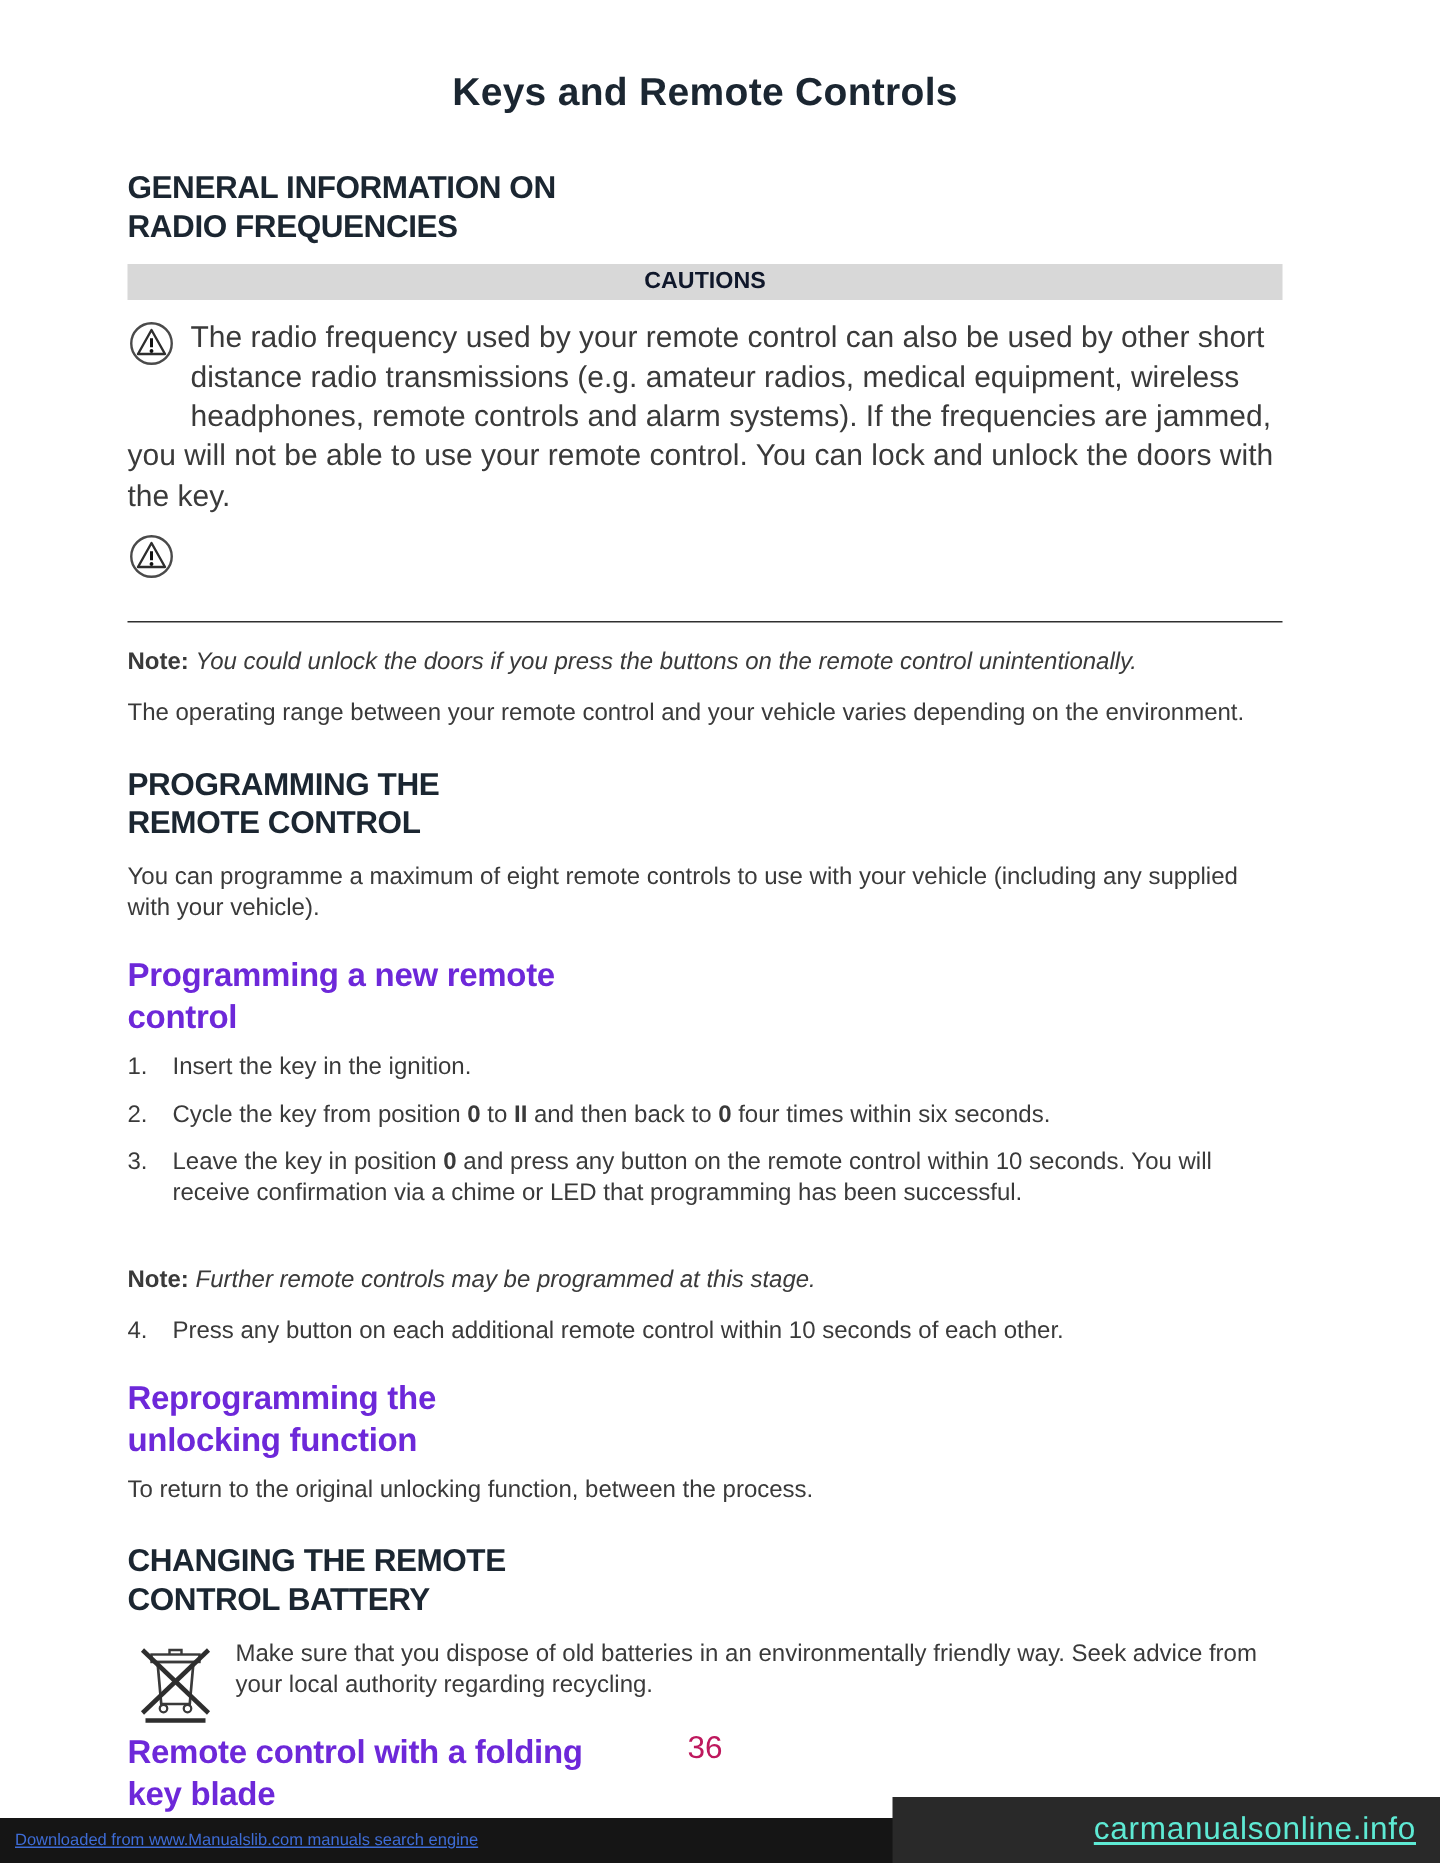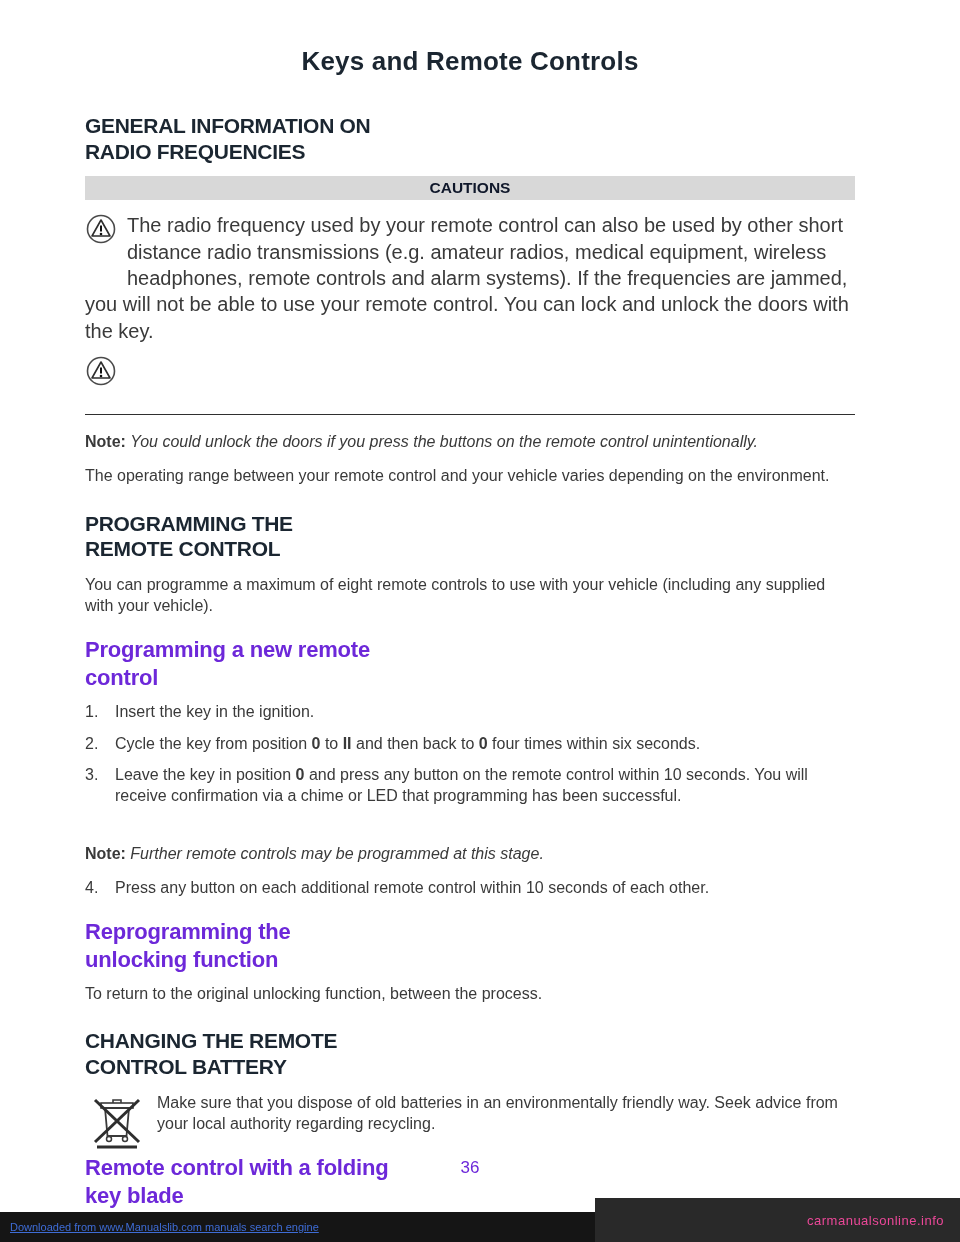--- a/index.html
+++ b/index.html
@@ -50,34 +50,34 @@
 
   .icon-para { font-size:16px; line-height:1.33; margin:4px 0 10px; }
   .recycle-icon-wrap { float:left; width:72px; height:62px; padding-right:8px; }
 
   .figure { margin-top:30px; position:relative; }
   .figure svg.fob { width:100%; height:auto; display:block; }
   .fig-caption { font-size:11.5px; color:#3a3a3a; margin-top:6px; }
 
   .page-num {
     position:absolute; left:85px; width:770px; bottom:64px;
-    text-align:center; font-size:17px; color:#6d28d9;
+    text-align:center; font-size:21px; color:#be185d;
   }
 
   .bottom-bar {
     position:absolute; left:0; right:0; bottom:0; height:30px;
     background:#151515; display:flex; align-items:center; padding-left:10px;
   }
   .bottom-bar a { color:#3e6cd6; font-size:11px; text-decoration:underline; }
   .watermark-box {
     position:absolute; right:0; bottom:0; width:365px; height:44px;
     background:#292929; display:flex; align-items:center; justify-content:flex-end;
     padding-right:16px;
   }
-  .watermark-text { color:#ec4899; font-size:13px; letter-spacing:0.5px; }
+  .watermark-text { color:#5eead4; font-size:21px; letter-spacing:0.5px;text-decoration:underline; }
   b.inline-b { font-weight:bold; }
 </style>
 </head>
 <body>
 
 <div class="sheet">
 
   <div class="page-header">
     <div class="title">Keys and Remote Controls</div>
   </div>

